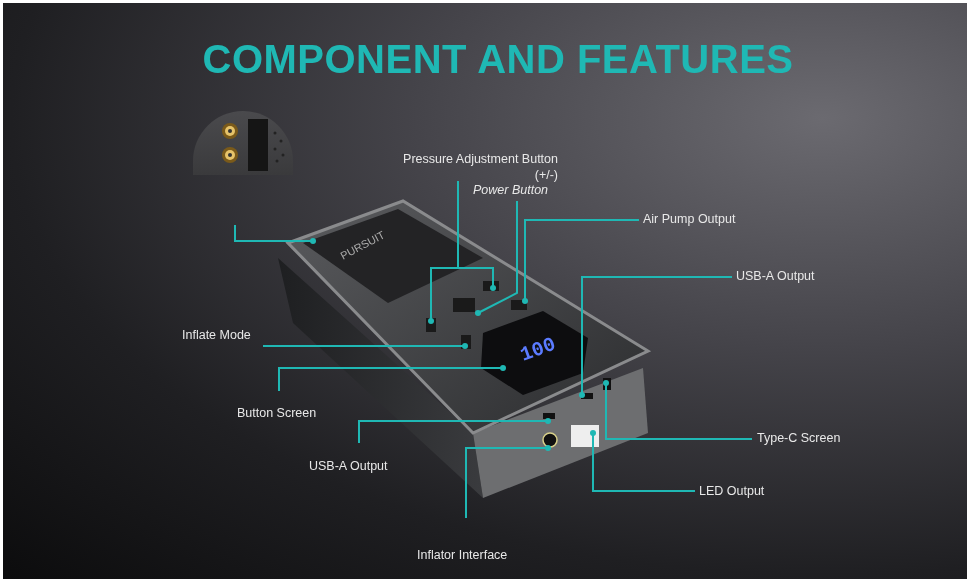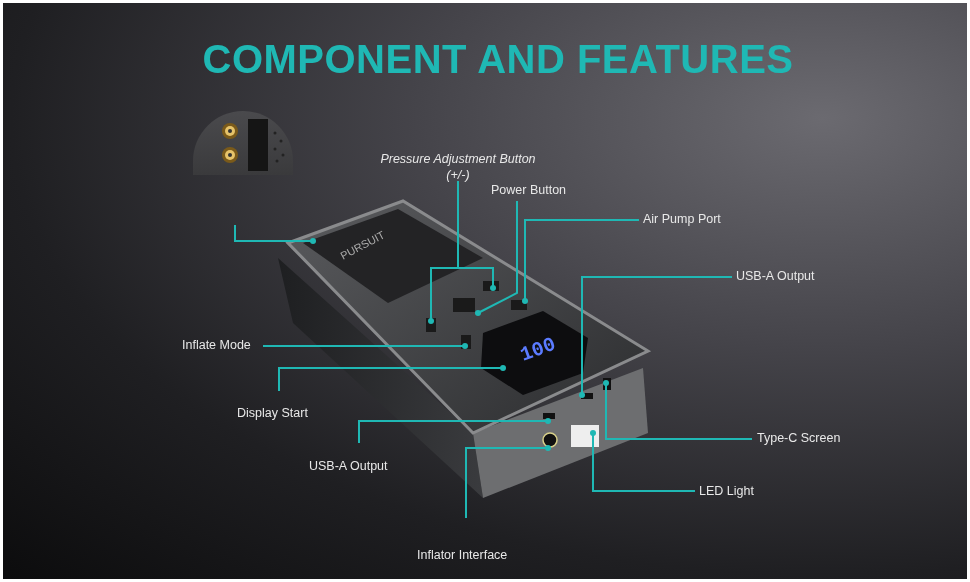--- a/index.html
+++ b/index.html
@@ -2,21 +2,21 @@
 <html><head>
 <meta charset="utf-8">
 <style>
   html,body{margin:0;padding:0;}
   body{width:970px;height:582px;overflow:hidden;background:#fff;font-family:"Liberation Sans",sans-serif;}
   .stage{position:relative;width:964px;height:576px;margin:3px;overflow:hidden;
     background:radial-gradient(ellipse at 85% 20%, #6b6a70 0%, #45444a 35%, #1f1f22 70%, #0c0c0d 100%);}
   .title{position:absolute;left:0;top:34px;width:990px;text-align:center;font-weight:bold;
     font-size:40px;letter-spacing:0.5px;color:#1fb8b4;font-family:"Liberation Sans",sans-serif;}
   .label{position:absolute;color:#e8e8e8;font-size:12.5px;white-space:nowrap;font-family:"Liberation Sans",sans-serif;}
-  .label.center{text-align:center;font-style:italic;}
+  .label.center{text-align:right;}
   svg.lines{position:absolute;left:0;top:0;}
   .inset{position:absolute;left:190px;top:108px;width:100px;height:64px;border-radius:50px 50px 0 0;
     background:linear-gradient(180deg,#4a4a4d,#3a3a3c);overflow:hidden;}
 </style>
 </head>
 <body>
 
 <div class="stage">
 
   <div class="title">COMPONENT AND FEATURES</div>
@@ -103,22 +103,22 @@
       <circle cx="603" cy="380" r="3"></circle>
         <circle cx="590" cy="430" r="3"></circle>
         <circle cx="545" cy="445" r="3"></circle>
     </g>
   </svg>
 
   <div class="label center" style="left:355px;top:148px;width:200px;line-height:16px;">
     <div>Pressure Adjustment Button</div>
     <div>(+/-)</div>
   </div>
-  <div class="label" style="left:488px;top:180px;">Power Button</div>
-  <div class="label" style="left:640px;top:209px;">Air Pump Port</div>
+  <div class="label" style="left:470px;top:180px;font-style:italic;">Power Button</div>
+  <div class="label" style="left:640px;top:209px;">Air Pump Output</div>
   <div class="label" style="left:733px;top:266px;">USB-A Output</div>
-  <div class="label" style="left:179px;top:335px;">Inflate Mode</div>
-  <div class="label" style="left:234px;top:403px;">Display Start</div>
+  <div class="label" style="left:179px;top:325px;">Inflate Mode</div>
+  <div class="label" style="left:234px;top:403px;">Button Screen</div>
   <div class="label" style="left:306px;top:456px;">USB-A Output</div>
   <div class="label" style="left:754px;top:428px;">Type-C Screen</div>
-  <div class="label" style="left:696px;top:481px;">LED Light</div>
+  <div class="label" style="left:696px;top:481px;">LED Output</div>
   <div class="label" style="left:414px;top:545px;">Inflator Interface</div>
 </div>
 
 </body></html>

